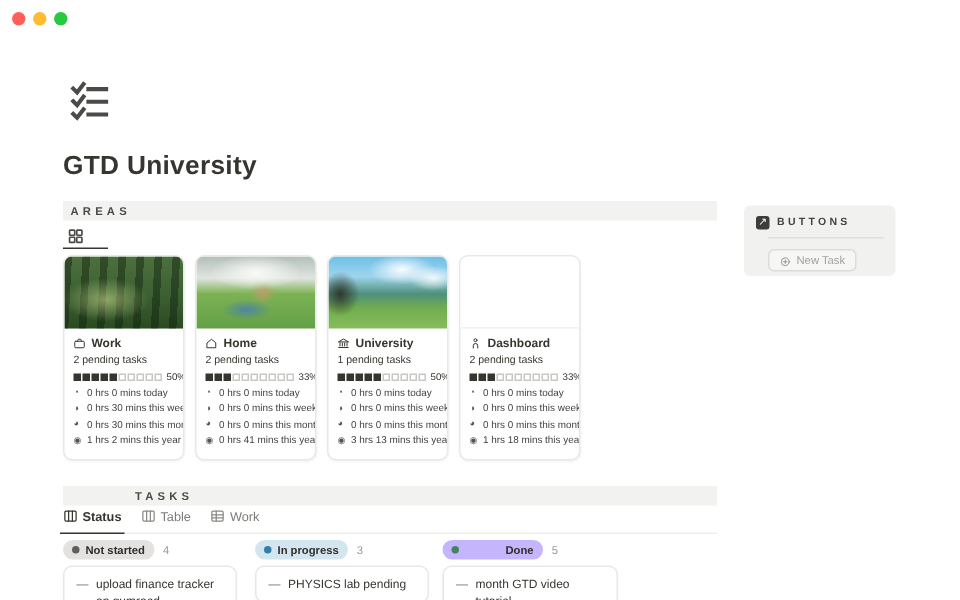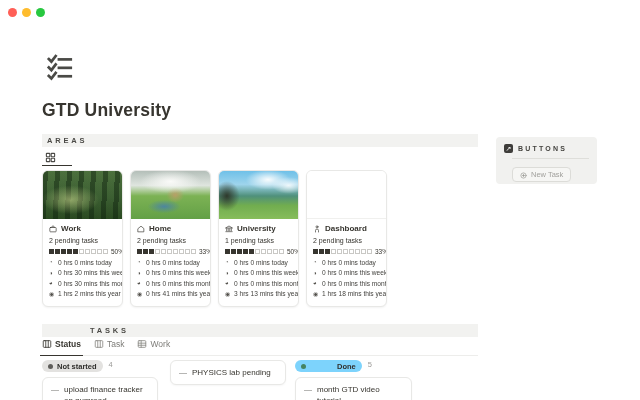--- a/index.html
+++ b/index.html
@@ -96,21 +96,21 @@
   .tab svg { width:10px; height:10px; }
   .tab.active { color:#37352f; font-weight:bold; }
   .tab.active::after { content:""; position:absolute; left:-2px; right:-2px; bottom:-1px; height:1.5px; background:#37352f; }
 
   
   .kanban { position:absolute; left:42px; top:360px; width:436px; }
   .kcol { position:absolute; top:0; }
   .kcol-0 { left:0;   width:116px; }
   .kcol-1 { left:128px; width:116px; }
   .kcol-2 { left:253px; width:117px; }
-  .pill-row { display:flex; gap:6px; height:12px; margin-bottom:5px; }
+  .pill-row { display:flex; align-items:center; gap:6px; height:12px; margin-bottom:5px; }
   .pill { display:inline-flex; align-items:center; gap:4px; border-radius:9px; padding:2px 6px; font-size:7.5px; font-weight:600; color:#2f2e2b; }
   .dot { width:5px; height:5px; border-radius:50%; flex:none; }
   .count { font-size:7.5px; color:#9b9a97; }
   .kcard {
     background:#fff; border:1px solid #e8e8e6; border-radius:6px;
     box-shadow:0 1px 2px rgba(15,15,15,.04); padding:6px 8px;
     font-size:8px; display:flex; gap:5px; line-height:1.4; color:#37352f; font-weight:500;
   }
   .dash { color:#6f6e6a; flex:none; }
   .icon-stroke { fill:none; stroke:#37352f; stroke-width:2; stroke-linecap:round; stroke-linejoin:round; }
@@ -376,21 +376,21 @@
     <span>Status</span>
   </div>
   <div class="tab">
     <svg viewBox="0 0 24 24">
         <g class="icon-gray">
           <rect x="3" y="4" width="18" height="16" rx="2"></rect>
           <line x1="9" y1="4" x2="9" y2="20"></line>
           <line x1="15" y1="4" x2="15" y2="20"></line>
         </g>
       </svg>
-    <span>Task</span>
+    <span>Table</span>
   </div>
   <div class="tab">
     <svg viewBox="0 0 24 24">
         <g class="icon-gray">
           <rect x="3" y="4" width="18" height="16" rx="2"></rect>
           <line x1="3" y1="10" x2="21" y2="10"></line>
           <line x1="3" y1="15" x2="21" y2="15"></line>
           <line x1="10" y1="4" x2="10" y2="20"></line>
         </g>
       </svg>
@@ -406,28 +406,35 @@
         <span>Not started</span>
       </span>
       <span class="count">4</span>
     </div>
     <div class="kcard">
       <span class="dash">—</span>
       <span>upload finance tracker on gumroad</span>
     </div>
   </div>
   <div class="kcol kcol-1">
+    <div class="pill-row">
+      <span class="pill" style="background: rgb(211, 229, 239);">
+        <span class="dot" style="background: rgb(51, 126, 169);"></span>
+        <span>In progress</span>
+      </span>
+      <span class="count">3</span>
+    </div>
     <div class="kcard">
       <span class="dash">—</span>
       <span>PHYSICS lab pending</span>
     </div>
   </div>
   <div class="kcol kcol-2">
     <div class="pill-row">
-      <span class="pill" style="background: #7dd3fc; gap: 31px;">
+      <span class="pill" style="background: #c4b5fd; gap: 31px;">
         <span class="dot" style="background: rgb(68, 131, 97);"></span>
         <span>Done</span>
       </span>
       <span class="count">5</span>
     </div>
     <div class="kcard">
       <span class="dash">—</span>
       <span>month GTD video tutorial</span>
     </div>
   </div>

